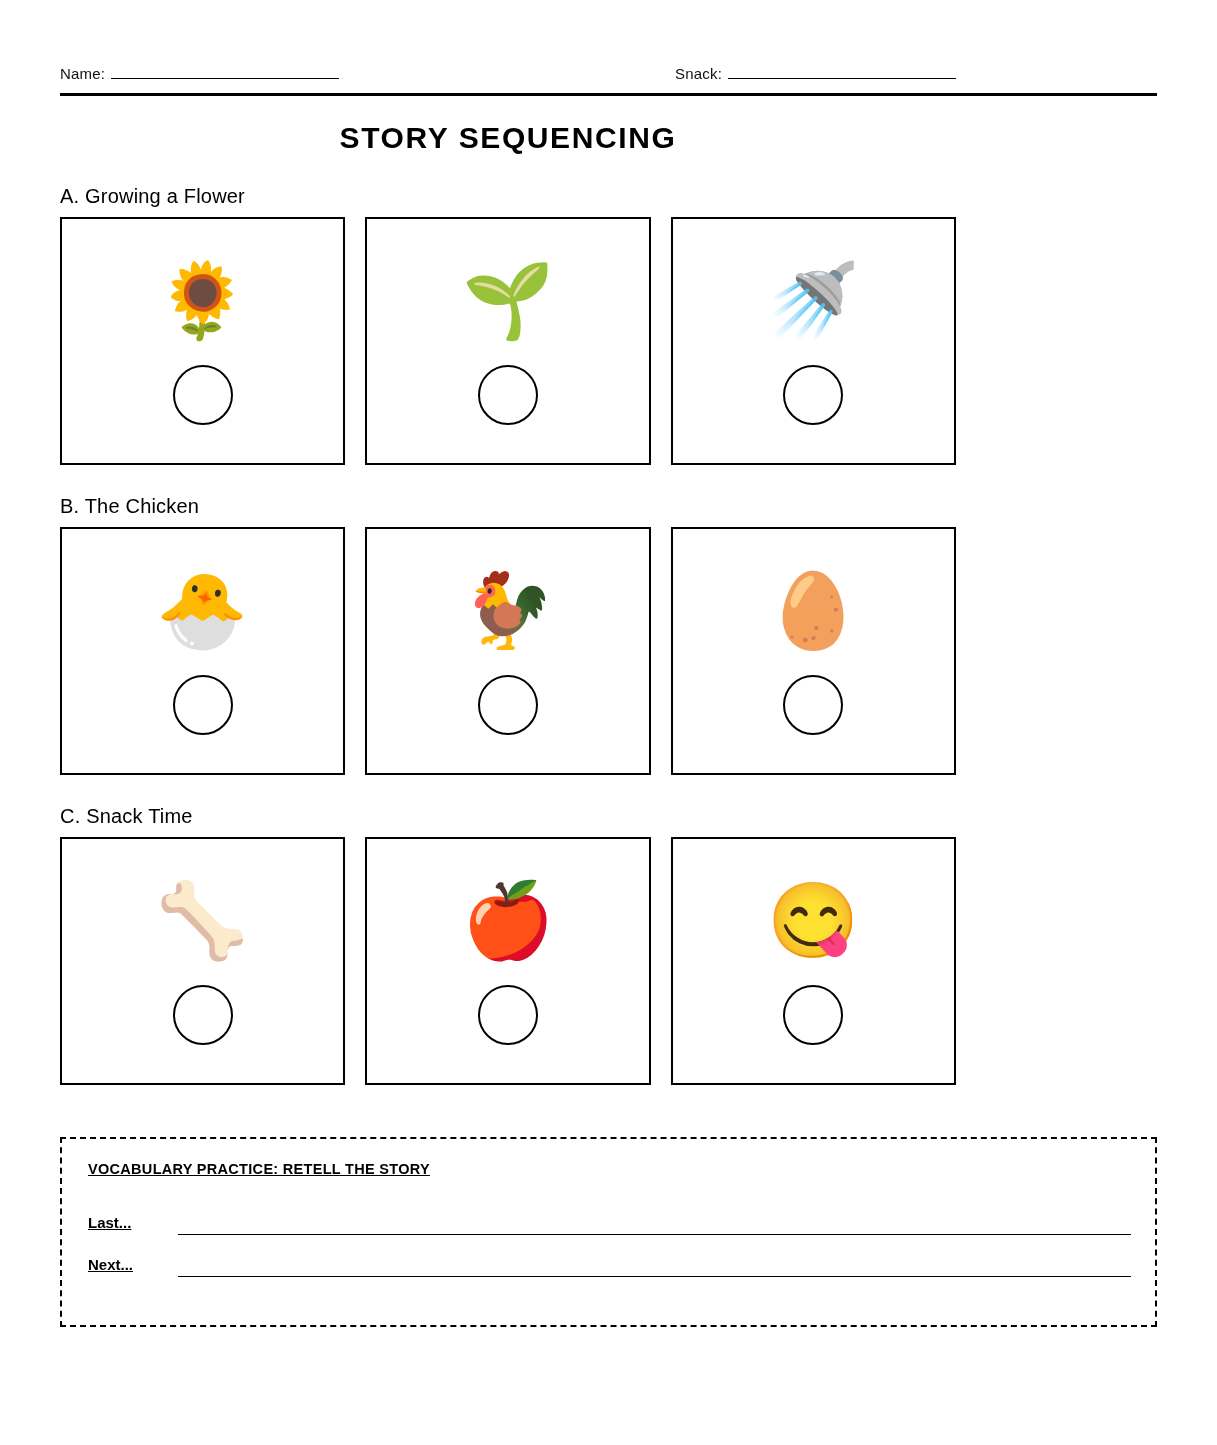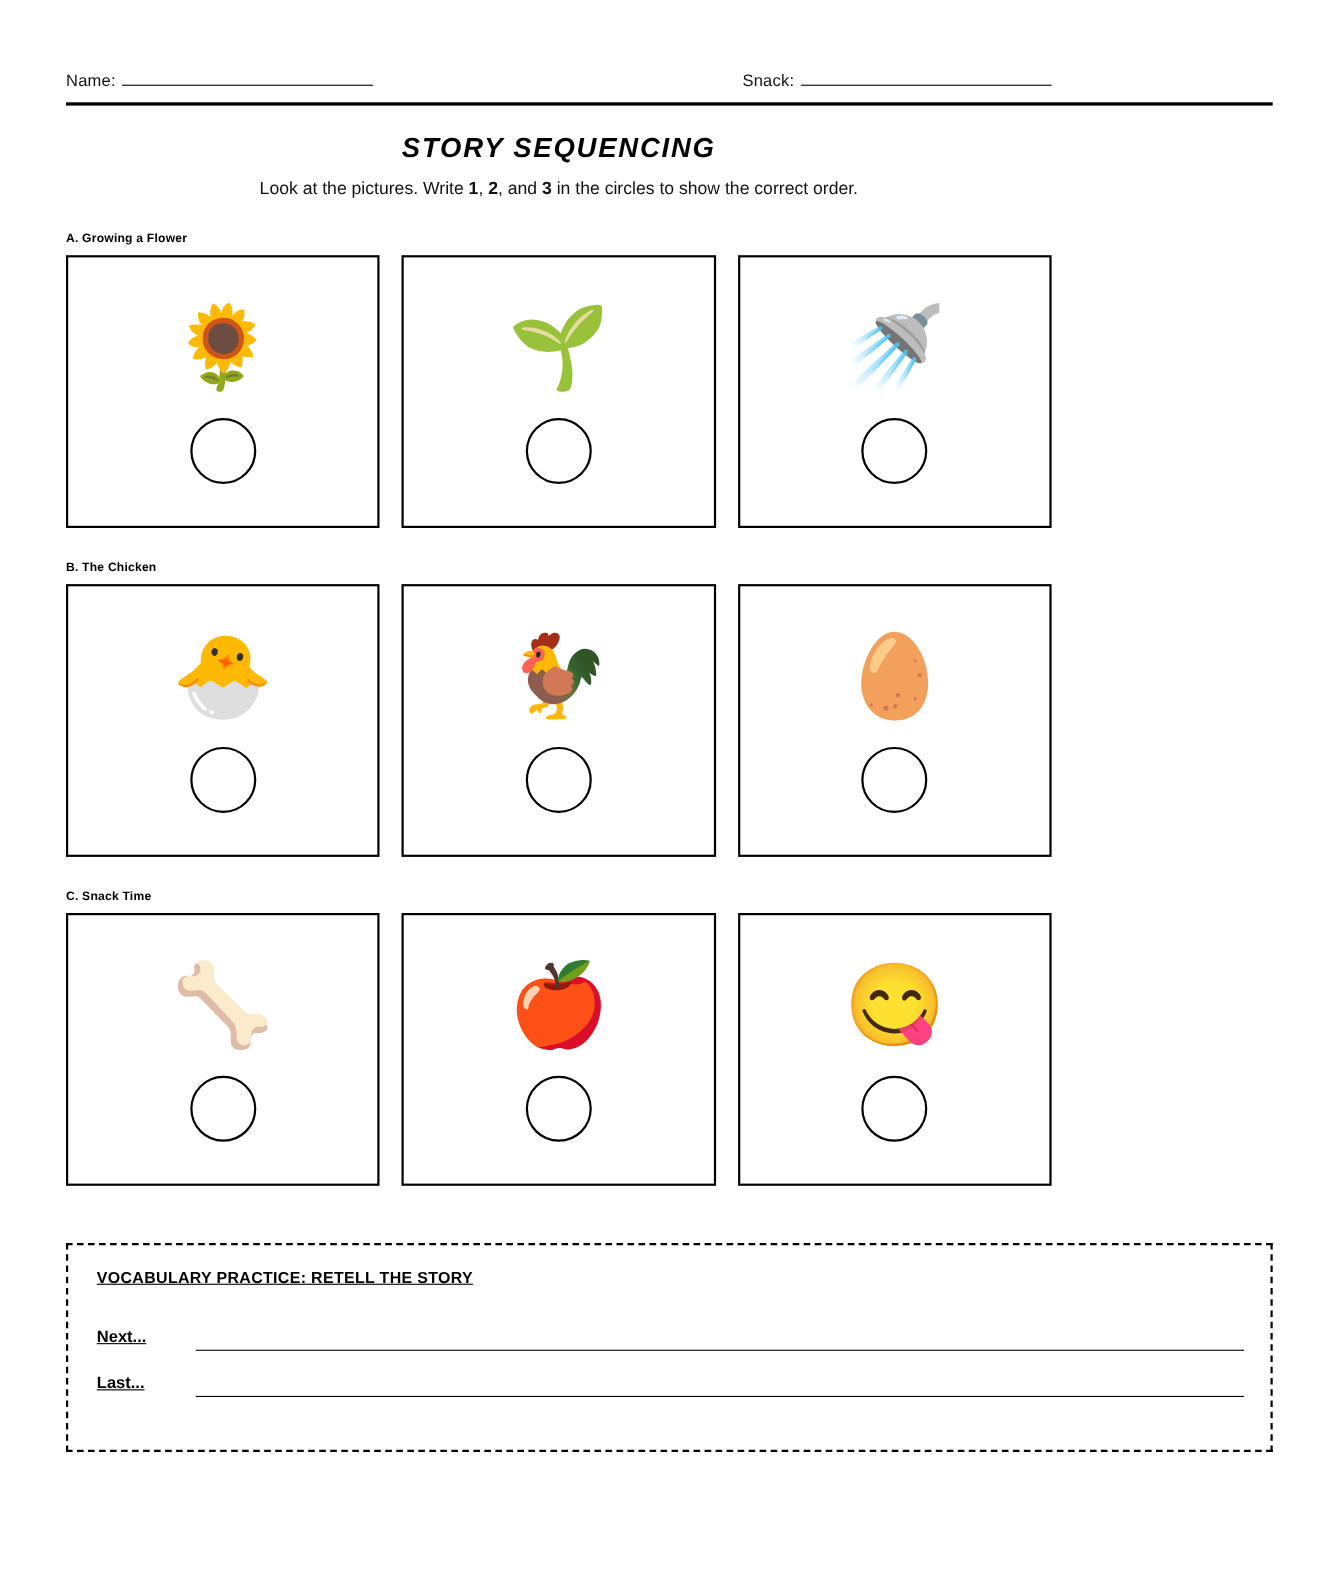--- a/index.html
+++ b/index.html
@@ -52,40 +52,39 @@
 
   .header-rule {
     margin-top: 11px;
     border-top: 3px solid #000;
     width: 1097px;
   }
 
   
   .title {
     text-align: center;
-    font-size: 25px;
+    font-size: 30px;
     font-weight: bold;
     letter-spacing: 1.6px;
     margin-top: 25px;
-    font-style: italic;
   }
   .subtitle {
     text-align: center;
     font-size: 16px;
     margin-top: 13px;
     color: #111;
   }
   .subtitle b { font-weight: bold; }
 
   
   .section { margin-top: 30px; }
   .section:first-of-type { margin-top: 34px; }
   .section-label {
-    font-size: 11px;
-    font-weight: bold;
+    font-size: 20px;
+    font-weight: normal;
     letter-spacing: 0.2px;
     margin-bottom: 9px;
     margin-top: 24px;
   }
   .card-row {
     display: flex;
     gap: 20px;
   }
   .card {
     box-sizing: border-box;
@@ -161,23 +160,20 @@
       <span class="field-line name"></span>
     </div>
     <div class="field">
       <span class="field-label">Snack:</span>
       <span class="field-line date"></span>
     </div>
   </div>
   <div class="header-rule"></div>
 
   <div class="title">STORY SEQUENCING</div>
-  <div class="subtitle">
-    <span>Look at the pictures. Write </span><b>1</b><span>, </span><b>2</b><span>, and </span><b>3</b><span> in the circles to show the correct order.</span>
-  </div>
 
   <div class="section">
     <div class="section-label">A. Growing a Flower</div>
     <div class="card-row">
       <div class="card">
         <span class="card-emoji">🌻</span>
         <div class="answer-circle"></div>
       </div>
       <div class="card">
         <span class="card-emoji">🌱</span>
@@ -222,22 +218,22 @@
       <div class="card">
         <span class="card-emoji">😋</span>
         <div class="answer-circle"></div>
       </div>
     </div>
   </div>
 
   <div class="vocab-box">
     <div class="vocab-title">VOCABULARY PRACTICE: RETELL THE STORY</div>
     <div class="vocab-line">
+      <span class="vocab-label">Last...</span>
+      <span class="vocab-rule"></span>
+    </div>
+    <div class="vocab-line">
       <span class="vocab-label">Next...</span>
       <span class="vocab-rule"></span>
     </div>
-    <div class="vocab-line">
-      <span class="vocab-label">Last...</span>
-      <span class="vocab-rule"></span>
-    </div>
   </div>
 
 </div>
 
 </body></html>

